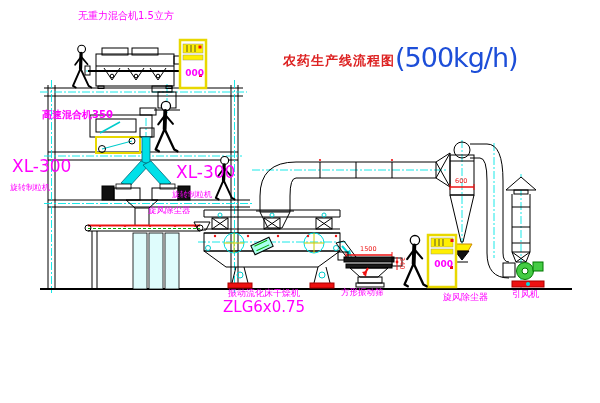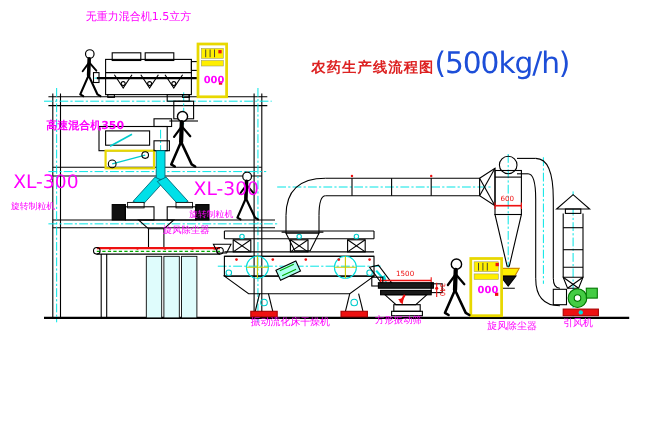--- a/index.html
+++ b/index.html
@@ -311,20 +311,21 @@
 <div class="lbl" style="left:42px;top:110px;font-size:10px;font-weight:bold;">高速混合机350</div>
 
 <div class="lbl" style="left:12px;top:158px;font-size:17px;">XL-300</div>
 <div class="lbl" style="left:10px;top:184px;font-size:8px;">旋转制粒机</div>
 <div class="lbl" style="left:176px;top:164px;font-size:17px;">XL-300</div>
 <div class="lbl" style="left:172px;top:191px;font-size:8px;">旋转制粒机</div>
 
 <div class="lbl" style="left:148px;top:206px;font-size:8.5px;">旋风除尘器</div>
 
 <div class="lbl" style="left:228px;top:289px;font-size:9px;">振动流化床干燥机</div>
+<div class="lbl" style="left:223px;top:300px;font-size:15px;">ZLG6x0.75</div>
 
 <div class="lbl" style="left:341px;top:288px;font-size:8.5px;">方形振动筛</div>
 
 <div class="lbl" style="left:443px;top:293px;font-size:9px;">旋风除尘器</div>
 <div class="lbl" style="left:512px;top:290px;font-size:9px;">引风机</div>
 
 <div class="dim" style="left:455px;top:178px;font-size:6.5px;">600</div>
 <div class="dim" style="left:360px;top:246px;font-size:6.5px;">1500</div>
 <div class="dim" style="left:405px;top:257px;font-size:6.5px;transform:rotate(90deg);transform-origin:0 0;">340</div>
 

